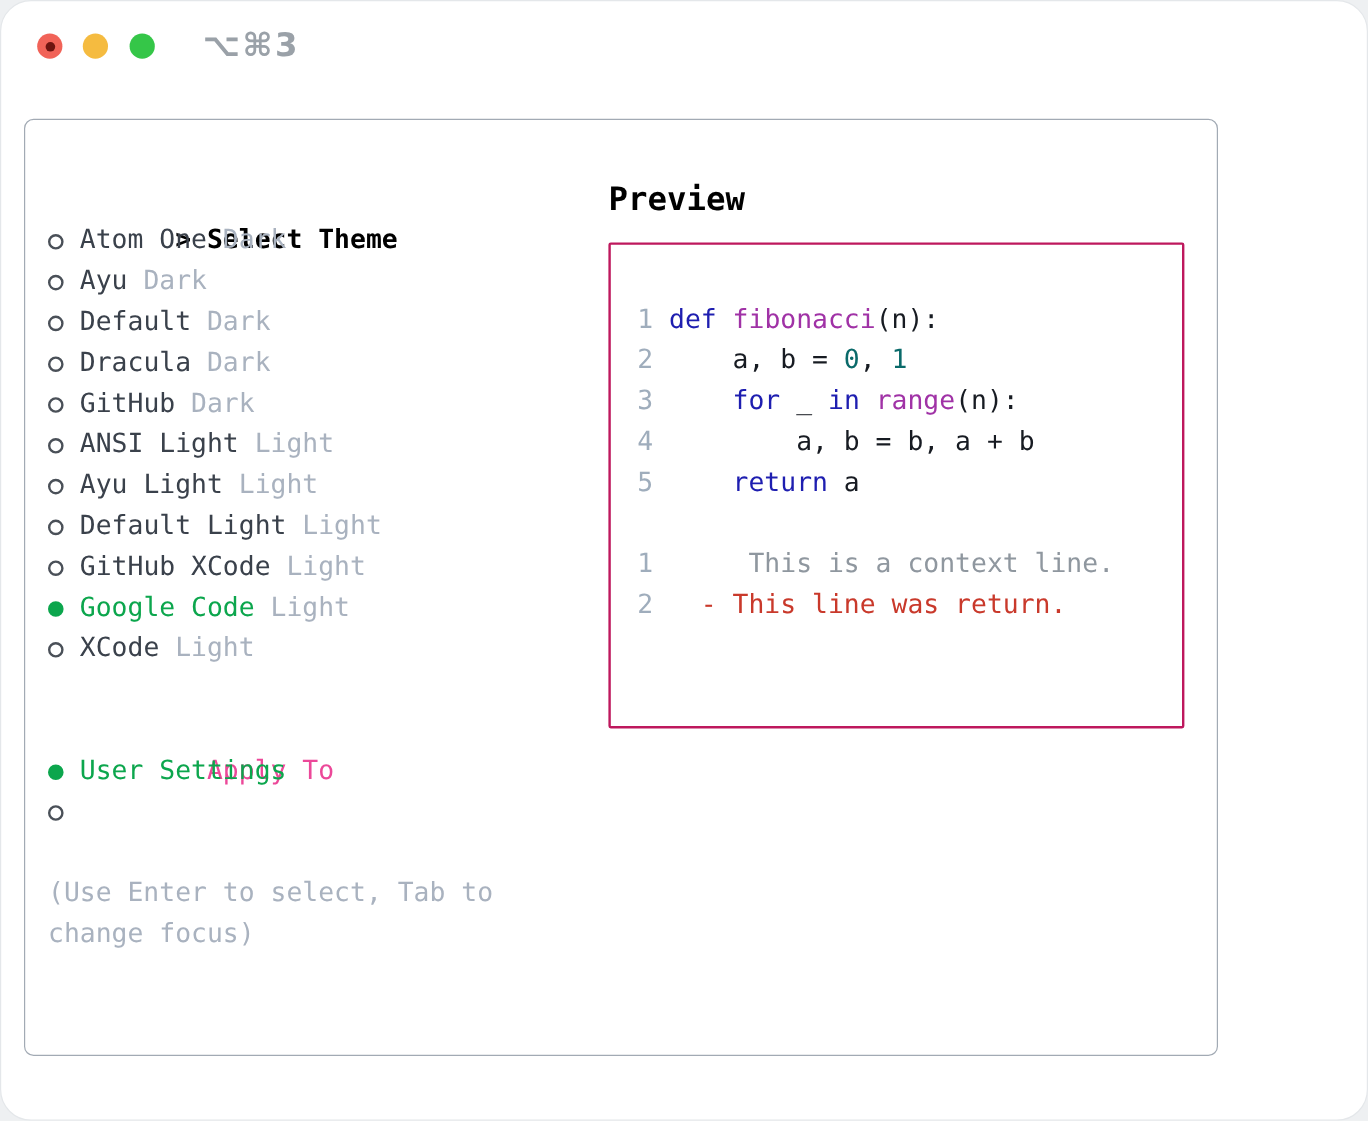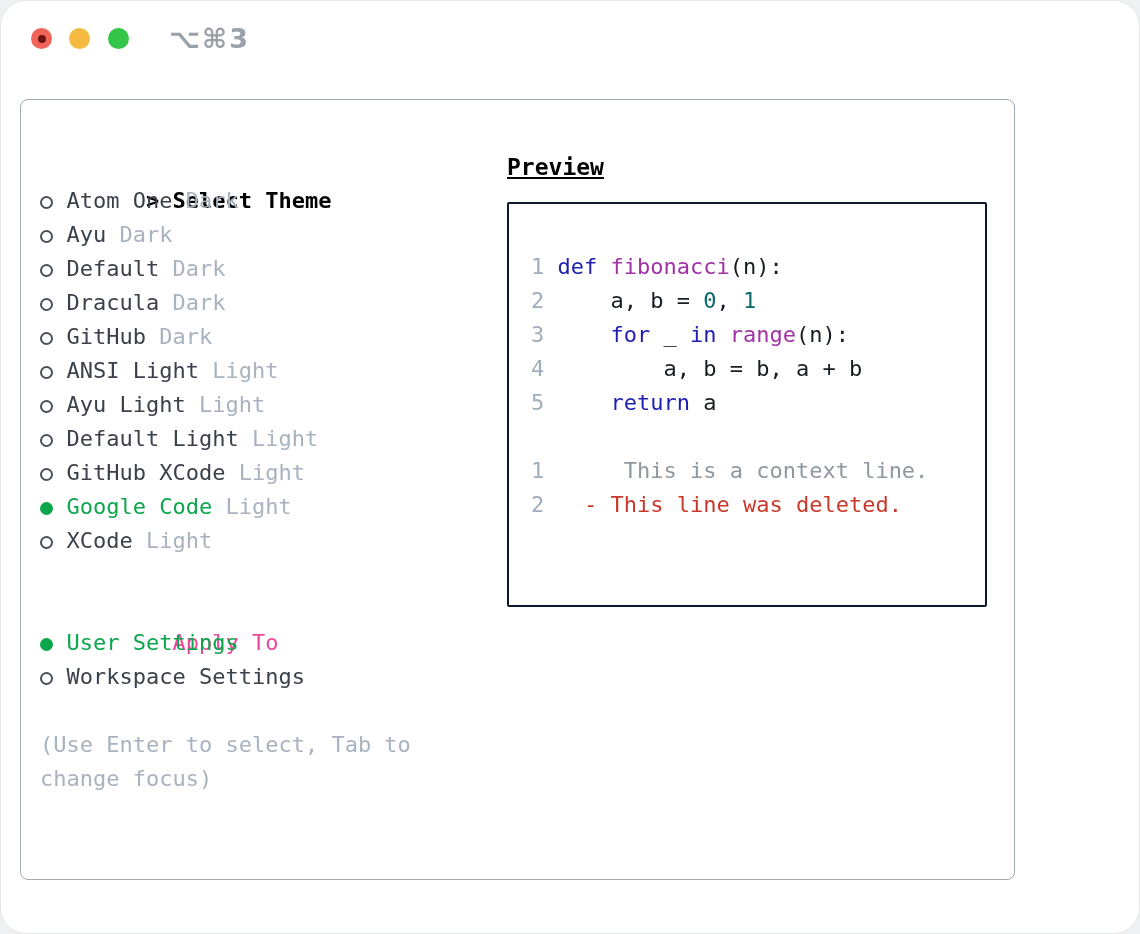--- a/index.html
+++ b/index.html
@@ -49,25 +49,25 @@
   .suffix{color:#a9b2bf;}
   .spacer{height:34px;}
   .apply-hdr{color:#ec4899;font-weight:500;}
   .footer-hint{
     margin-top:0;width:29ch;line-height:34px;color:#a9b2bf;
     white-space:normal;word-wrap:break-word;
   }
   
   .preview-title{
     position:absolute;left:486px;top:50px;height:34px;line-height:34px;
-    font-size:23px;font-weight:bold;color:#000;text-decoration:underline;
+    font-size:27px;font-weight:bold;color:#000;
   }
   .preview-box{
     position:absolute;left:486px;top:102px;width:480px;height:405px;
-    border:2px solid #0f172a;border-radius:2px;background:#fff;
+    border:2px solid #be185d;border-radius:2px;background:#fff;
     padding:46px 4px 0 22px;overflow:hidden;
   }
   .code-line{height:34px;line-height:34px;font-size:22px;white-space:pre;color:#171b22;}
   .tok-keyword{color:var(--c-kw,#1E1EB0);}
   .tok-function{color:var(--c-fn,#A032A6);}
   .tok-number{color:var(--c-num,#0A6A6A);}
   .tok-plain{color:var(--c-pl,#171b22);}
   .tok-context{color:var(--c-ctx,#8f979f);}
   .tok-deleted{color:var(--c-del,#C9392B);}
   .tok-added{color:var(--c-add,#00C30A);}
@@ -107,35 +107,35 @@
         </div>
 
       <div class="spacer"></div>
 
       <div class="row">
         <span class="pfx"></span><span class="apply-hdr">Apply To</span>
       </div>
 
       <div id="apply-list">
           <div class="row"><span class="pfx"><i class="dot sel"></i></span><span class="lbl-main sel">User Settings</span></div>
-          <div class="row"><span class="pfx"><i class="dot"></i></span><span class="lbl-main">Workspace Settings</span></div>
+          <div class="row"><span class="pfx"><i class="dot"></i></span></div>
         </div>
 
       <div class="spacer"></div>
 
       <div class="footer-hint">(Use Enter to select, Tab to change focus)</div>
     </div>
 
     <div class="preview-title">Preview</div>
 
     <div class="preview-box" id="preview-box">
         <div class="code-line"><span class="ln">1</span> <span class="tok-keyword">def</span><span class="tok-plain"> </span><span class="tok-function">fibonacci</span><span class="tok-plain">(n):</span></div>
         <div class="code-line"><span class="ln">2</span> <span class="tok-plain">    a, b = </span><span class="tok-number">0</span><span class="tok-plain">, </span><span class="tok-number">1</span></div>
         <div class="code-line"><span class="ln">3</span> <span class="tok-plain">    </span><span class="tok-keyword">for</span><span class="tok-plain"> _ </span><span class="tok-keyword">in</span><span class="tok-plain"> </span><span class="tok-function">range</span><span class="tok-plain">(n):</span></div>
         <div class="code-line"><span class="ln">4</span> <span class="tok-plain">        a, b = b, a + b</span></div>
         <div class="code-line"><span class="ln">5</span> <span class="tok-plain">    </span><span class="tok-keyword">return</span><span class="tok-plain"> a</span></div>
         <div class="code-line">&nbsp;</div>
         <div class="code-line"><span class="ln">1</span> <span class="tok-context">     This is a context line.</span></div>
-        <div class="code-line"><span class="ln">2</span> <span class="tok-deleted">  - This line was deleted.</span></div>
+        <div class="code-line"><span class="ln">2</span> <span class="tok-deleted">  - This line was return.</span></div>
       </div>
 
   </div>
 </div>
 
 </body></html>

